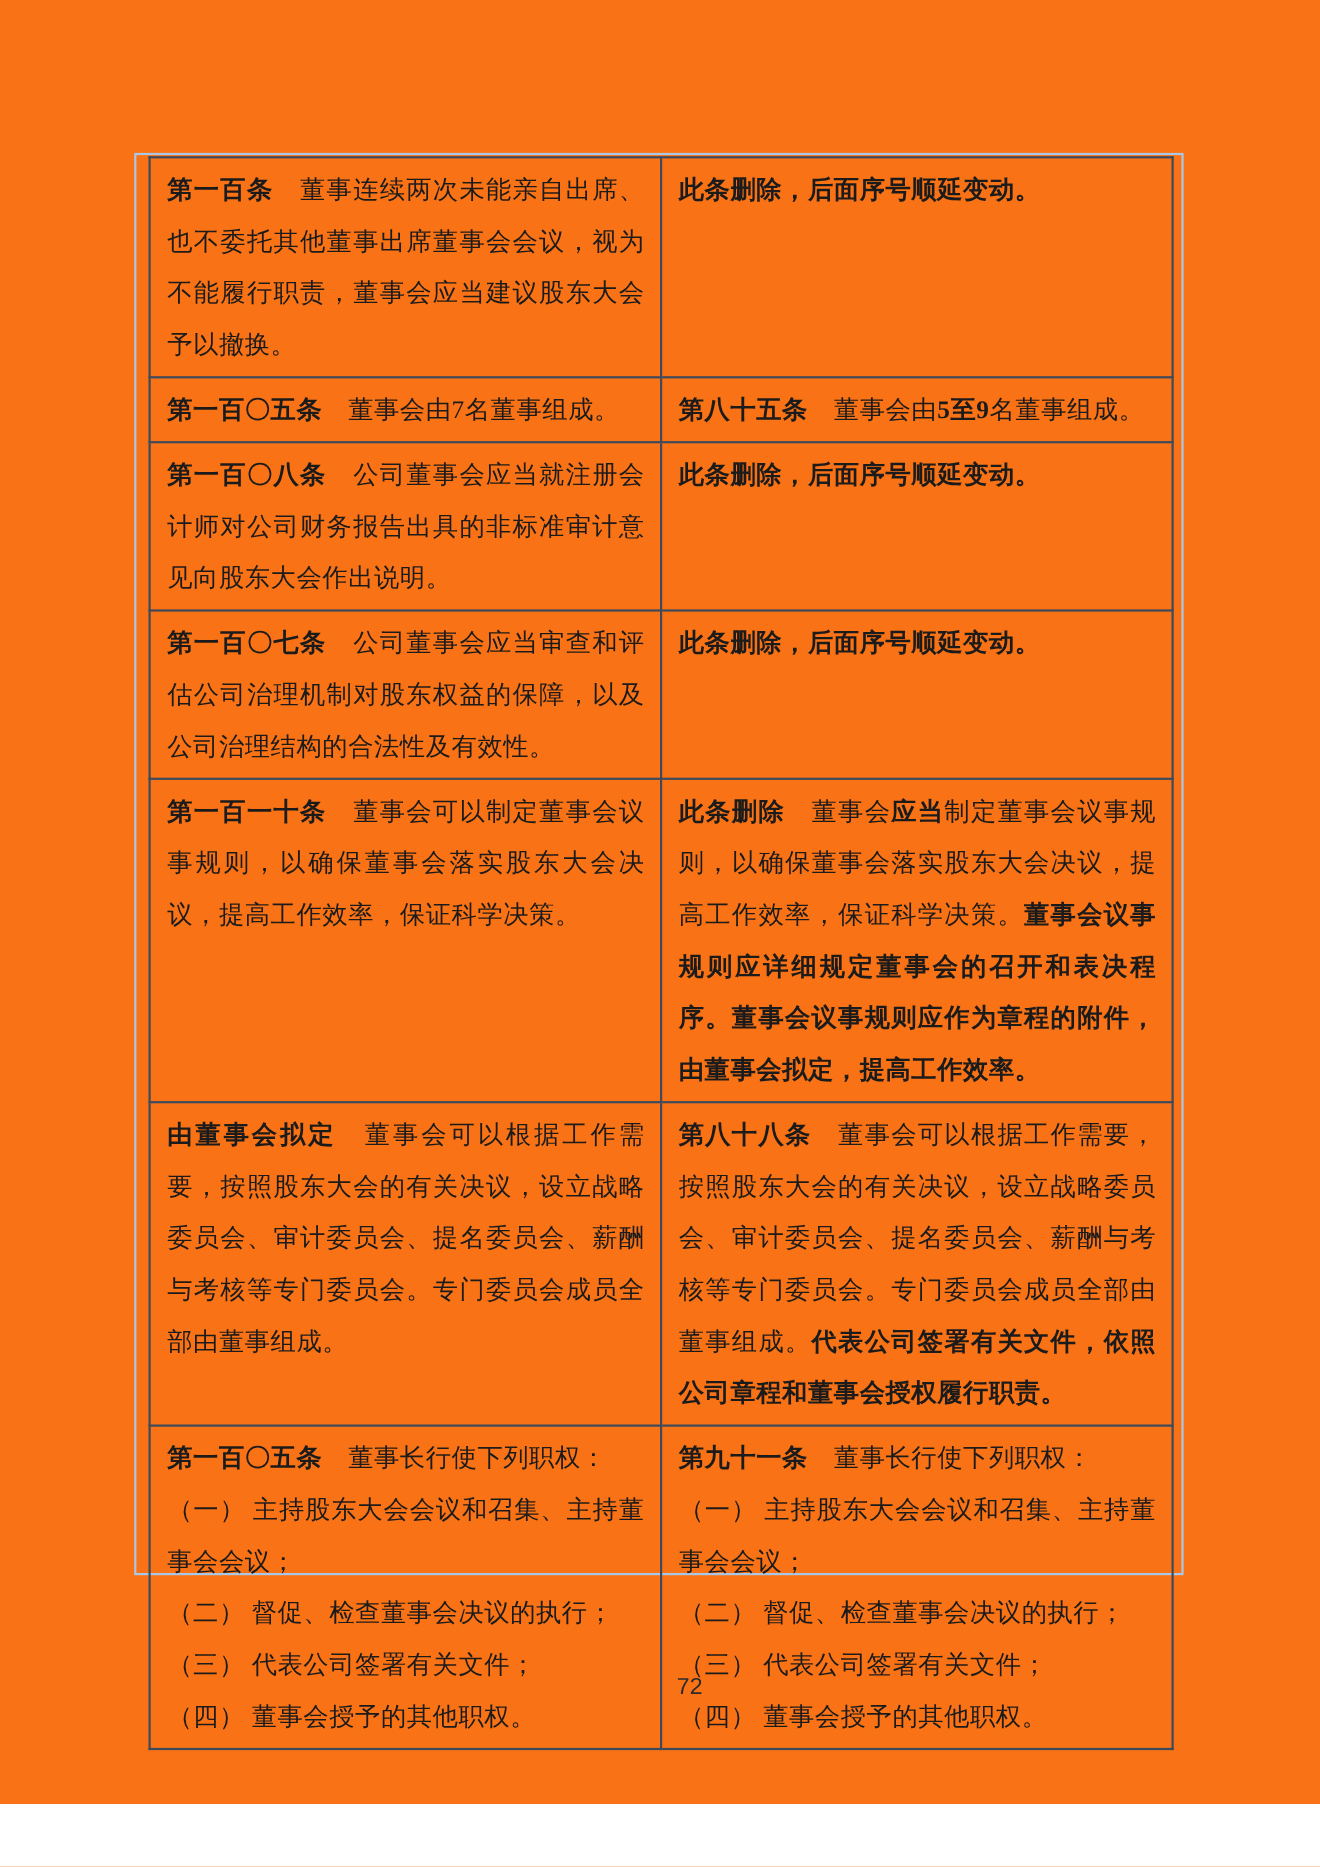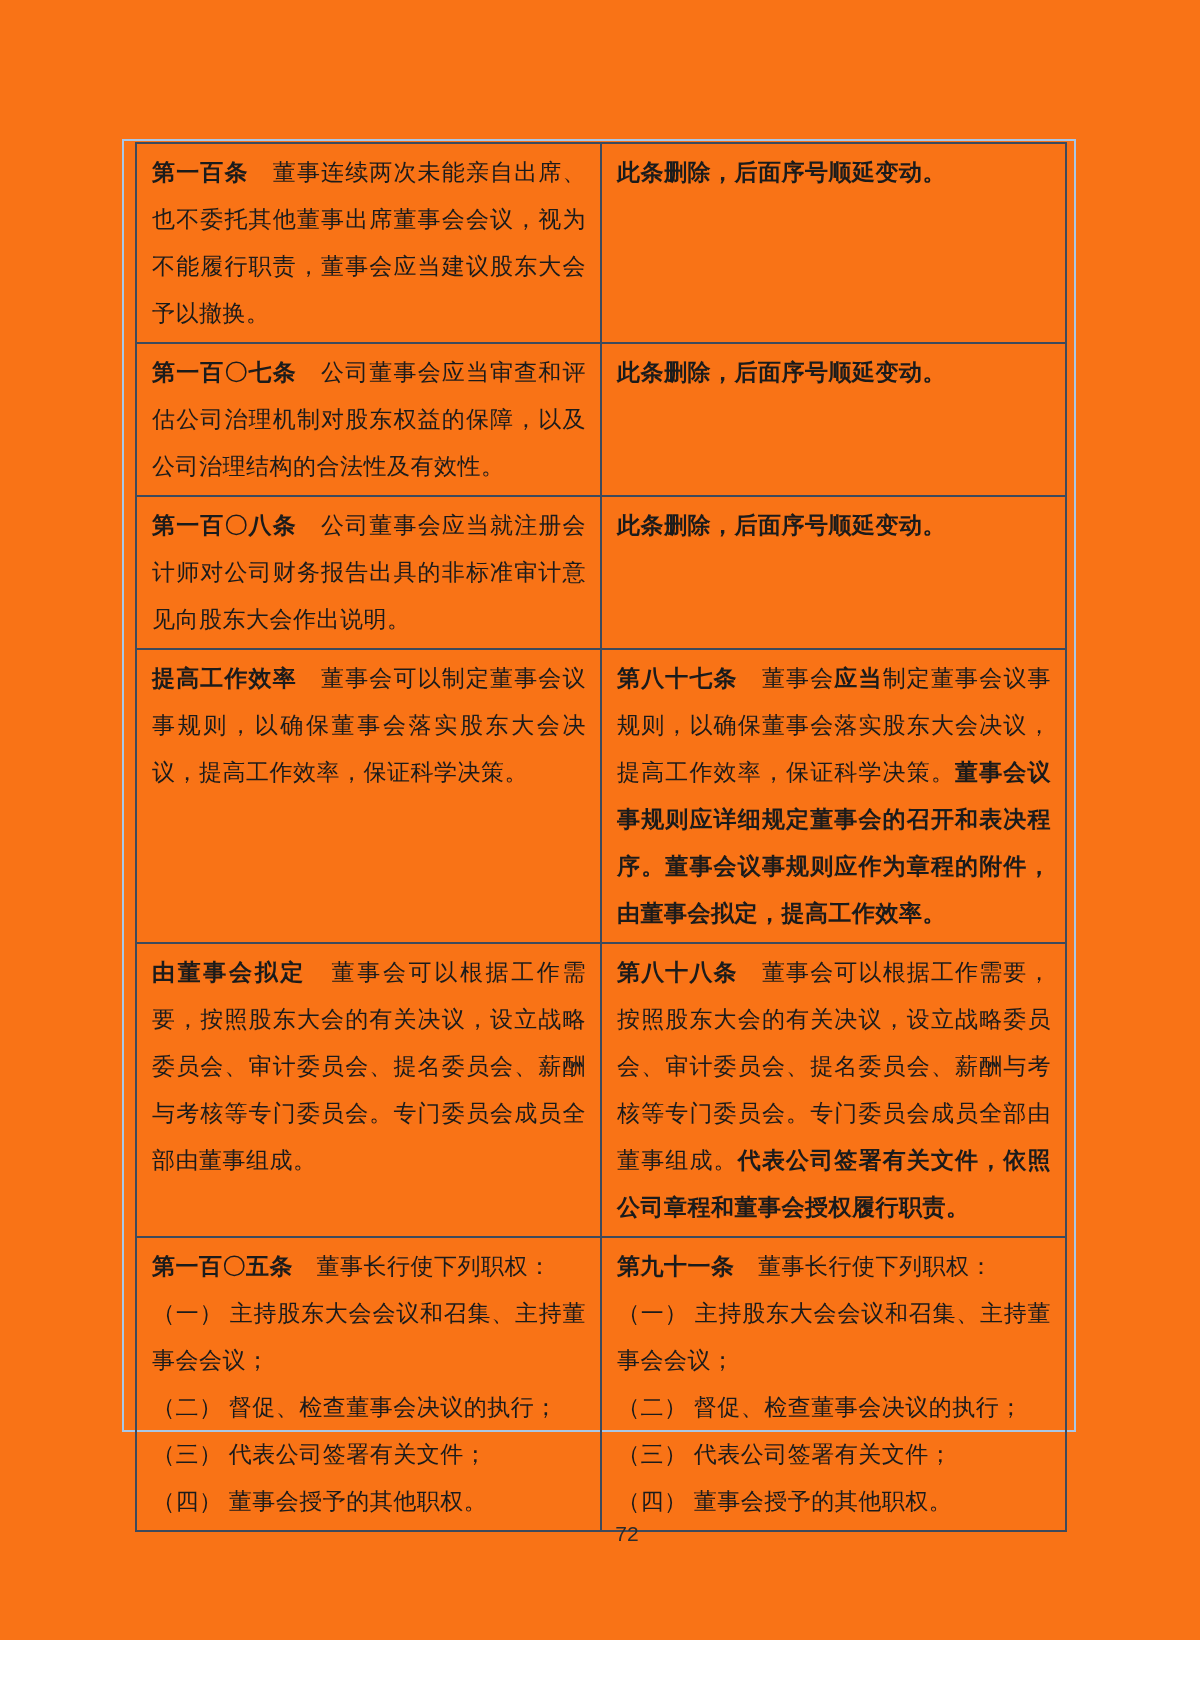--- a/index.html
+++ b/index.html
@@ -57,42 +57,50 @@
   <table class="cmp">
     <tbody>
         <tr style="height: 148px;">
           <td>
             <p><b>第一百条</b><span>　董事连续两次未能亲自出席、也不委托其他董事出席董事会会议，视为不能履行职责，董事会应当建议股东大会予以撤换。</span></p>
           </td>
           <td>
             <p><b>此条删除，后面序号顺延变动。</b></p>
           </td>
         </tr>
-        <tr style="height: 142px;">
+        <tr style="height: 46px;">
           <td>
-            <p><b>第一百〇七条</b><span>　公司董事会应当审查和评估公司治理机制对股东权益的保障，以及公司治理结构的合法性及有效性。</span></p>
+            <p><b>第一百〇五条</b><span>　董事会由7名董事组成。</span></p>
           </td>
           <td>
-            <p><b>此条删除，后面序号顺延变动。</b></p>
+            <p><b>第八十五条</b><span>　董事会由</span><b>5至9</b><span>名董事组成。</span></p>
           </td>
         </tr>
         <tr style="height: 143px;">
           <td>
             <p><b>第一百〇八条</b><span>　公司董事会应当就注册会计师对公司财务报告出具的非标准审计意见向股东大会作出说明。</span></p>
           </td>
           <td>
             <p><b>此条删除，后面序号顺延变动。</b></p>
           </td>
         </tr>
+        <tr style="height: 142px;">
+          <td>
+            <p><b>第一百〇七条</b><span>　公司董事会应当审查和评估公司治理机制对股东权益的保障，以及公司治理结构的合法性及有效性。</span></p>
+          </td>
+          <td>
+            <p><b>此条删除，后面序号顺延变动。</b></p>
+          </td>
+        </tr>
         <tr style="height: 235px;">
           <td>
-            <p><b>提高工作效率</b><span>　董事会可以制定董事会议事规则，以确保董事会落实股东大会决议，提高工作效率，保证科学决策。</span></p>
+            <p><b>第一百一十条</b><span>　董事会可以制定董事会议事规则，以确保董事会落实股东大会决议，提高工作效率，保证科学决策。</span></p>
           </td>
           <td>
-            <p><b>第八十七条</b><span>　董事会</span><b>应当</b><span>制定董事会议事规则，以确保董事会落实股东大会决议，提高工作效率，保证科学决策。</span><b>董事会议事规则应详细规定董事会的召开和表决程序。董事会议事规则应作为章程的附件，由董事会拟定，提高工作效率。</b></p>
+            <p><b>此条删除</b><span>　董事会</span><b>应当</b><span>制定董事会议事规则，以确保董事会落实股东大会决议，提高工作效率，保证科学决策。</span><b>董事会议事规则应详细规定董事会的召开和表决程序。董事会议事规则应作为章程的附件，由董事会拟定，提高工作效率。</b></p>
           </td>
         </tr>
         <tr style="height: 282px;">
           <td>
             <p><b>由董事会拟定</b><span>　董事会可以根据工作需要，按照股东大会的有关决议，设立战略委员会、审计委员会、提名委员会、薪酬与考核等专门委员会。专门委员会成员全部由董事组成。</span></p>
           </td>
           <td>
             <p><b>第八十八条</b><span>　董事会可以根据工作需要，按照股东大会的有关决议，设立战略委员会、审计委员会、提名委员会、薪酬与考核等专门委员会。专门委员会成员全部由董事组成。</span><b>代表公司签署有关文件，依照公司章程和董事会授权履行职责。</b></p>
           </td>
         </tr>

